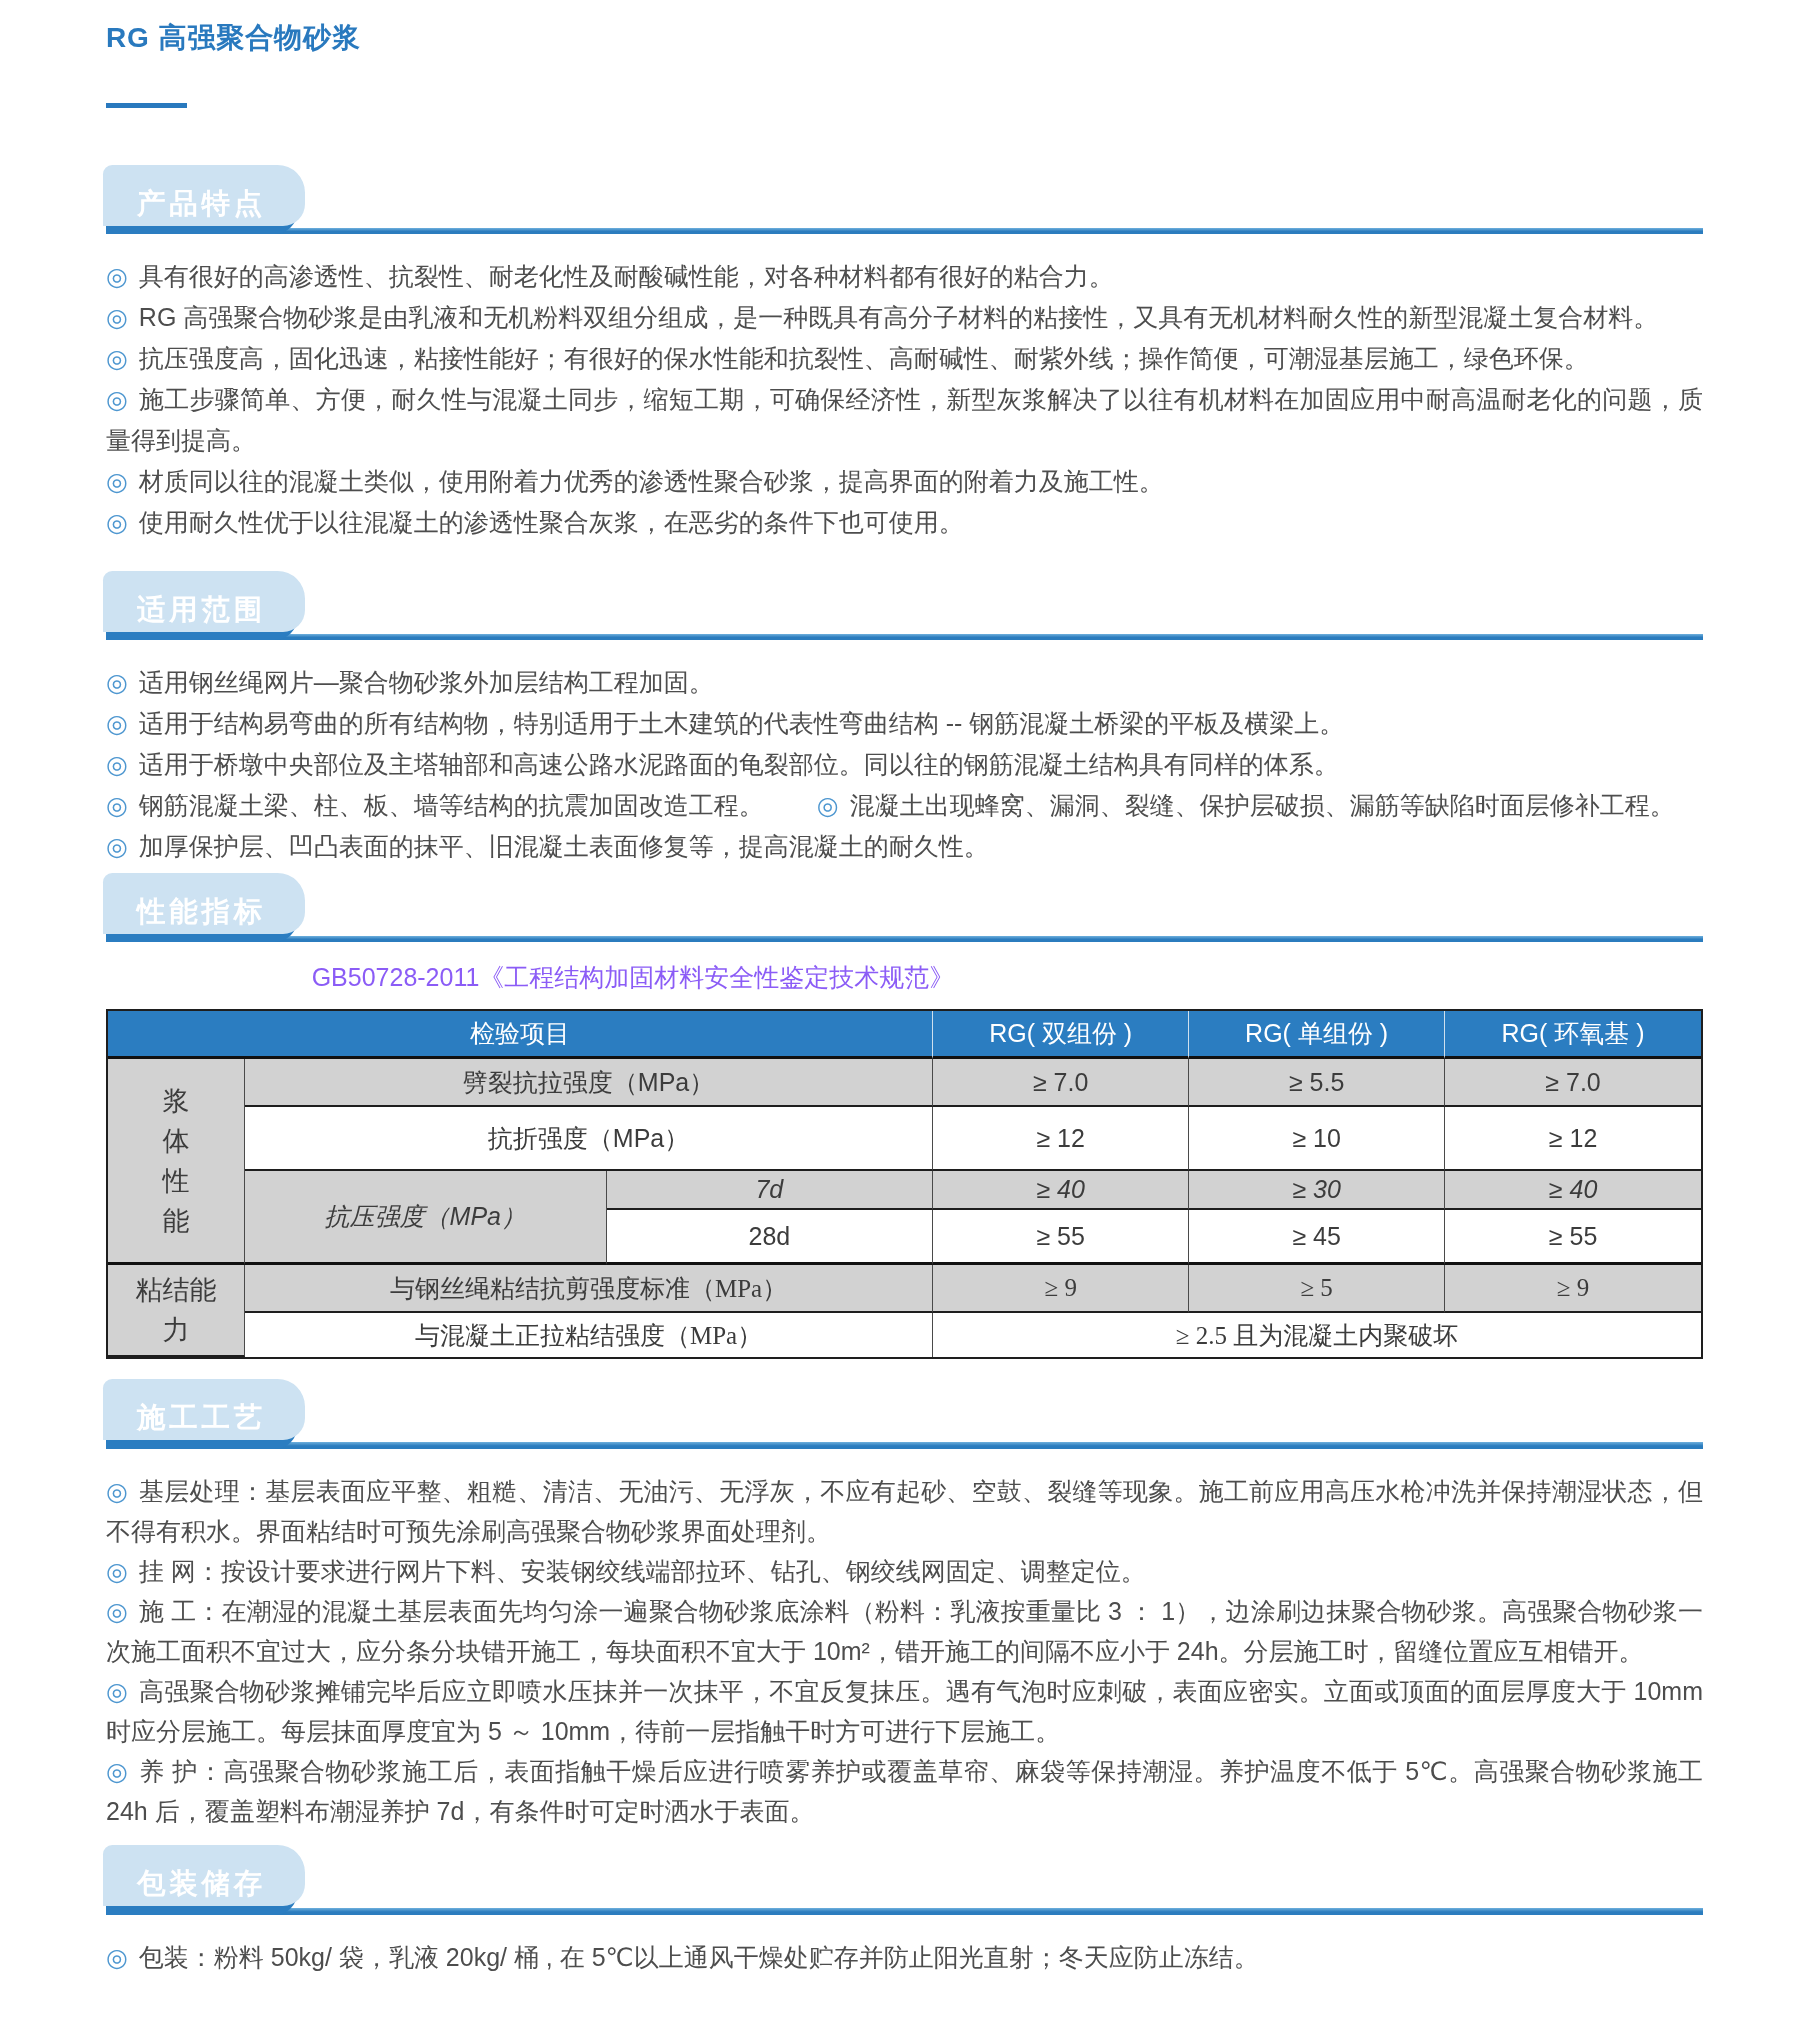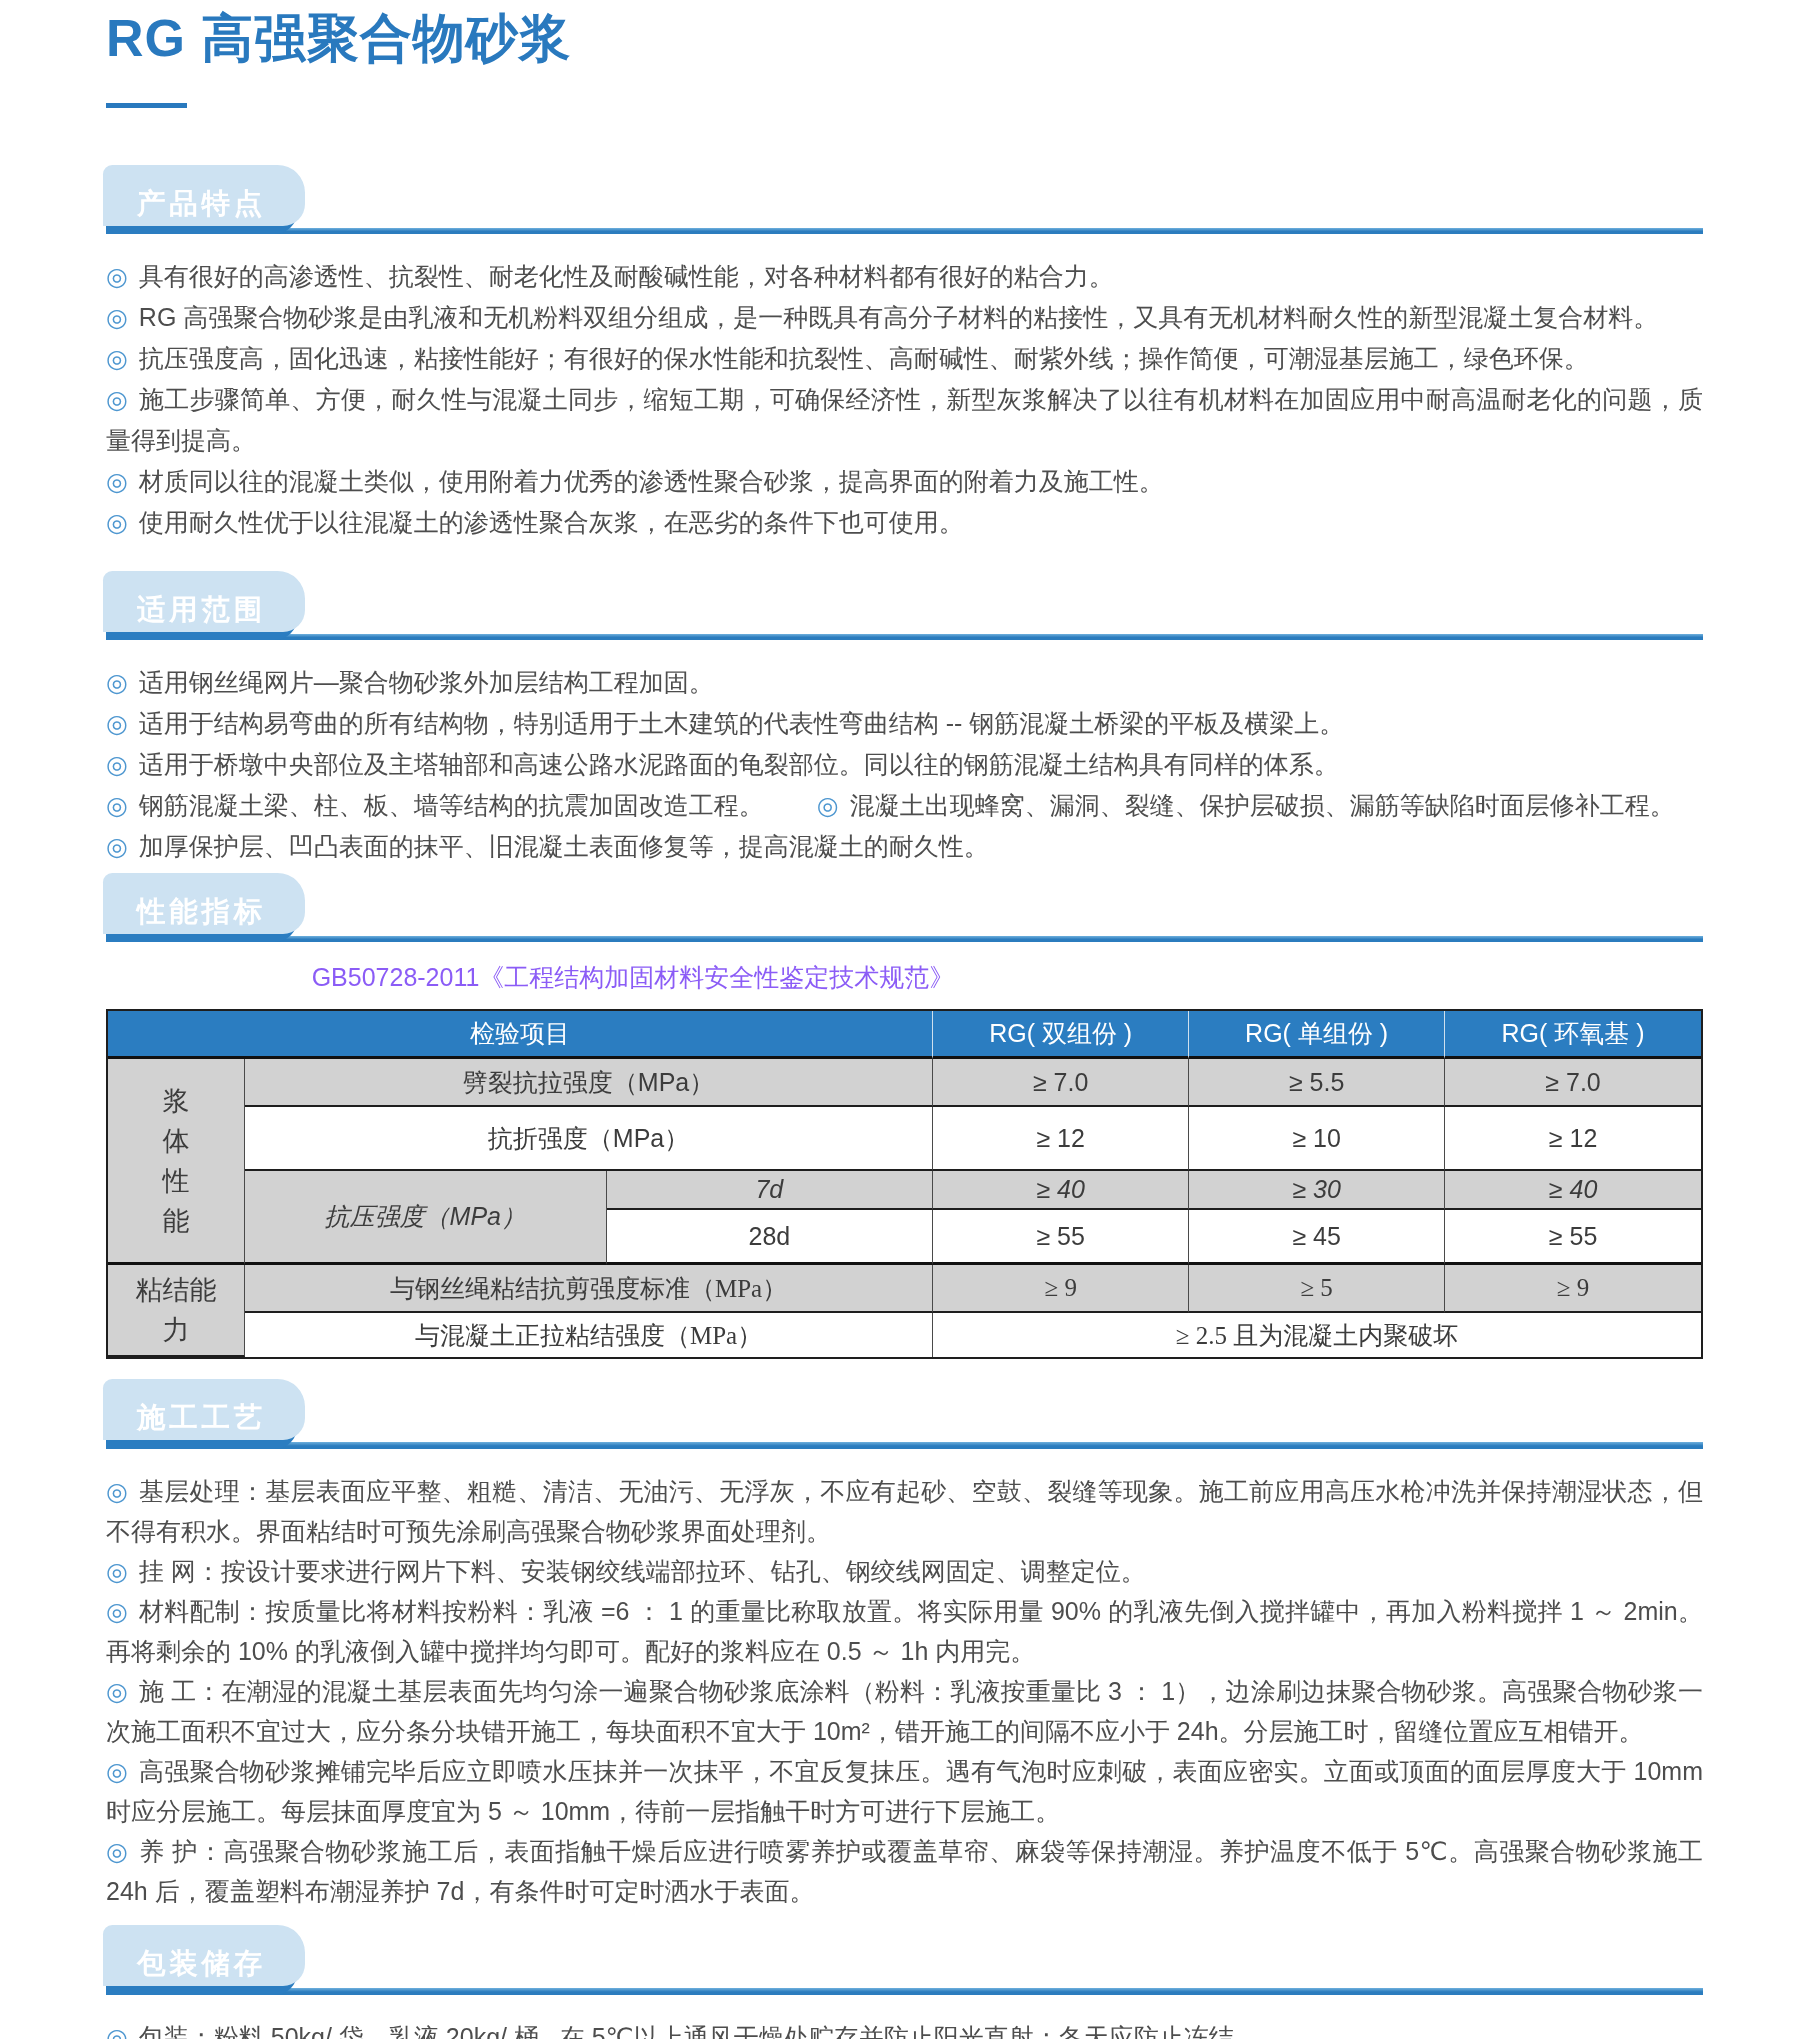--- a/index.html
+++ b/index.html
@@ -4,21 +4,21 @@
 <style>
   html,body{margin:0;padding:0;}
   body{
     width:1809px;height:2040px;overflow:hidden;background:#ffffff;
     font-family:"Liberation Sans","DejaVu Sans",sans-serif;color:#4d4d4d;
   }
   .page{padding:0 106px;position:relative;}
 
   
   .doc-title{
-    margin:14.7px 0 0 0;color:#2979be;font-size:52px;font-weight:bold;
+    margin:14.7px 0 0 0;color:#2979be;font-size:28px;font-weight:bold;
     letter-spacing:0.9px;line-height:46px;
   }
   .title-bar{width:81px;height:5.5px;background:#2979be;margin-top:42px;}
 
   
   .sec-header{position:relative;height:62px;}
   .mt-features{margin-top:64px;}
   .mt-scope{margin-top:35px;}
   .mt-perf{margin-top:13px;}
   .mt-process{margin-top:27.5px;}
@@ -192,21 +192,20 @@
   <section>
     <div class="sec-header mt-process">
       <div class="rule"></div>
       <div class="badge">
         <span>施工工艺</span>
       </div>
     </div>
     <div class="list list-process">
       <p class="item"><span class="bullet">◎</span><span>基层处理：基层表面应平整、粗糙、清洁、无油污、无浮灰，不应有起砂、空鼓、裂缝等现象。施工前应用高压水枪冲洗并保持潮湿状态，但不得有积水。界面粘结时可预先涂刷高强聚合物砂浆界面处理剂。</span></p>
       <p class="item"><span class="bullet">◎</span><span>挂 网：按设计要求进行网片下料、安装钢绞线端部拉环、钻孔、钢绞线网固定、调整定位。</span></p>
-      <p class="item"><span class="bullet">◎</span><span>材料配制：按质量比将材料按粉料：乳液 =6 ： 1 的重量比称取放置。将实际用量 90% 的乳液先倒入搅拌罐中，再加入粉料搅拌 1 ～ 2min。再将剩余的 10% 的乳液倒入罐中搅拌均匀即可。配好的浆料应在 0.5 ～ 1h 内用完。</span></p>
       <p class="item"><span class="bullet">◎</span><span>施 工：在潮湿的混凝土基层表面先均匀涂一遍聚合物砂浆底涂料（粉料：乳液按重量比 3 ： 1），边涂刷边抹聚合物砂浆。高强聚合物砂浆一次施工面积不宜过大，应分条分块错开施工，每块面积不宜大于 10m²，错开施工的间隔不应小于 24h。分层施工时，留缝位置应互相错开。</span></p>
       <p class="item"><span class="bullet">◎</span><span>高强聚合物砂浆摊铺完毕后应立即喷水压抹并一次抹平，不宜反复抹压。遇有气泡时应刺破，表面应密实。立面或顶面的面层厚度大于 10mm 时应分层施工。每层抹面厚度宜为 5 ～ 10mm，待前一层指触干时方可进行下层施工。</span></p>
       <p class="item"><span class="bullet">◎</span><span>养 护：高强聚合物砂浆施工后，表面指触干燥后应进行喷雾养护或覆盖草帘、麻袋等保持潮湿。养护温度不低于 5℃。高强聚合物砂浆施工 24h 后，覆盖塑料布潮湿养护 7d，有条件时可定时洒水于表面。</span></p>
     </div>
   </section>
 
   <section>
     <div class="sec-header mt-pack">
       <div class="rule"></div>
       <div class="badge">

